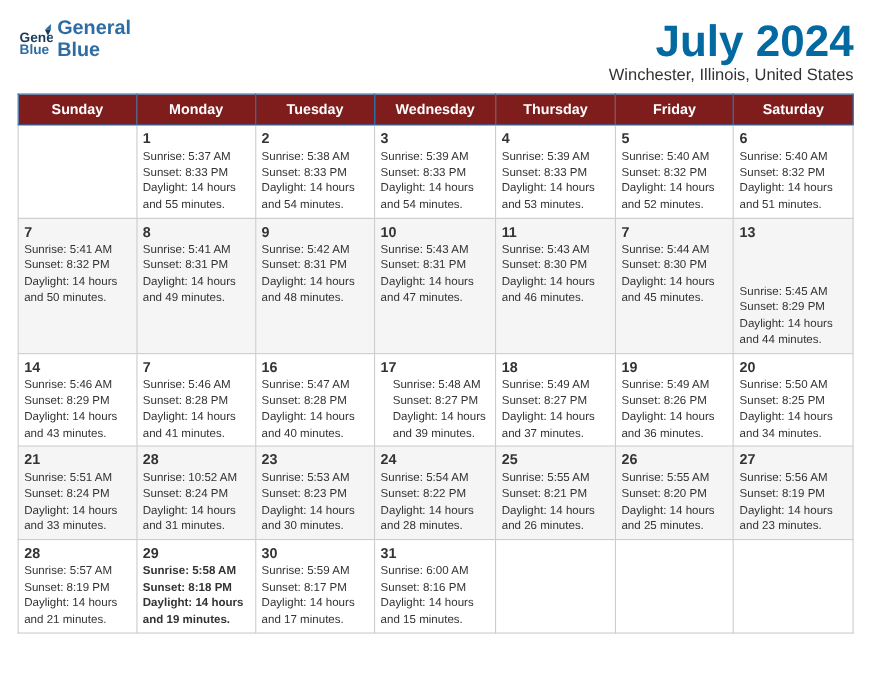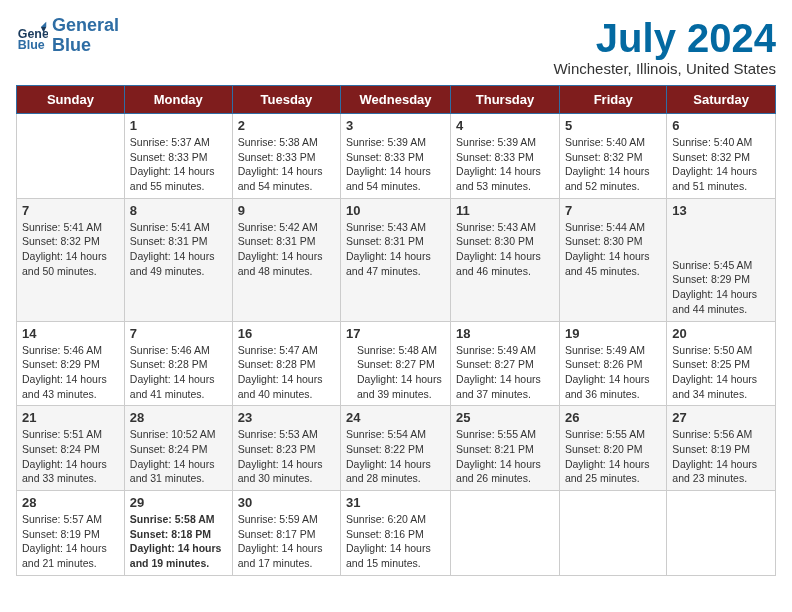--- a/index.html
+++ b/index.html
@@ -340,21 +340,21 @@
         </td>
         <td>
           <div class="cell-day">30</div>
           <div class="cell-info" style="white-space: pre-line;">Sunrise: 5:59 AM
 Sunset: 8:17 PM
 Daylight: 14 hours
 and 17 minutes.</div>
         </td>
         <td>
           <div class="cell-day">31</div>
-          <div class="cell-info" style="white-space: pre-line;">Sunrise: 6:20 AM
+          <div class="cell-info" style="white-space: pre-line;">Sunrise: 6:00 AM
 Sunset: 8:16 PM
 Daylight: 14 hours
 and 15 minutes.</div>
         </td>
         <td></td>
         <td></td>
         <td></td>
       </tr>
     </tbody>
 </table>

